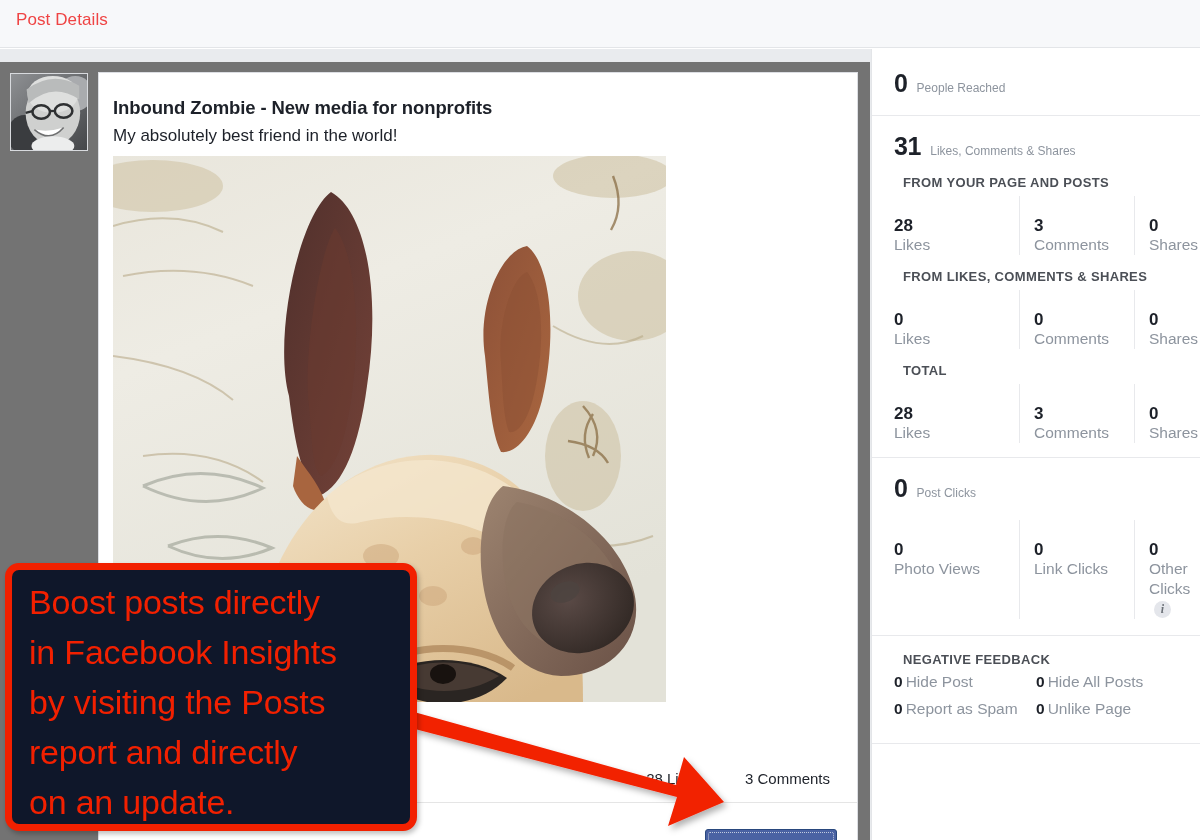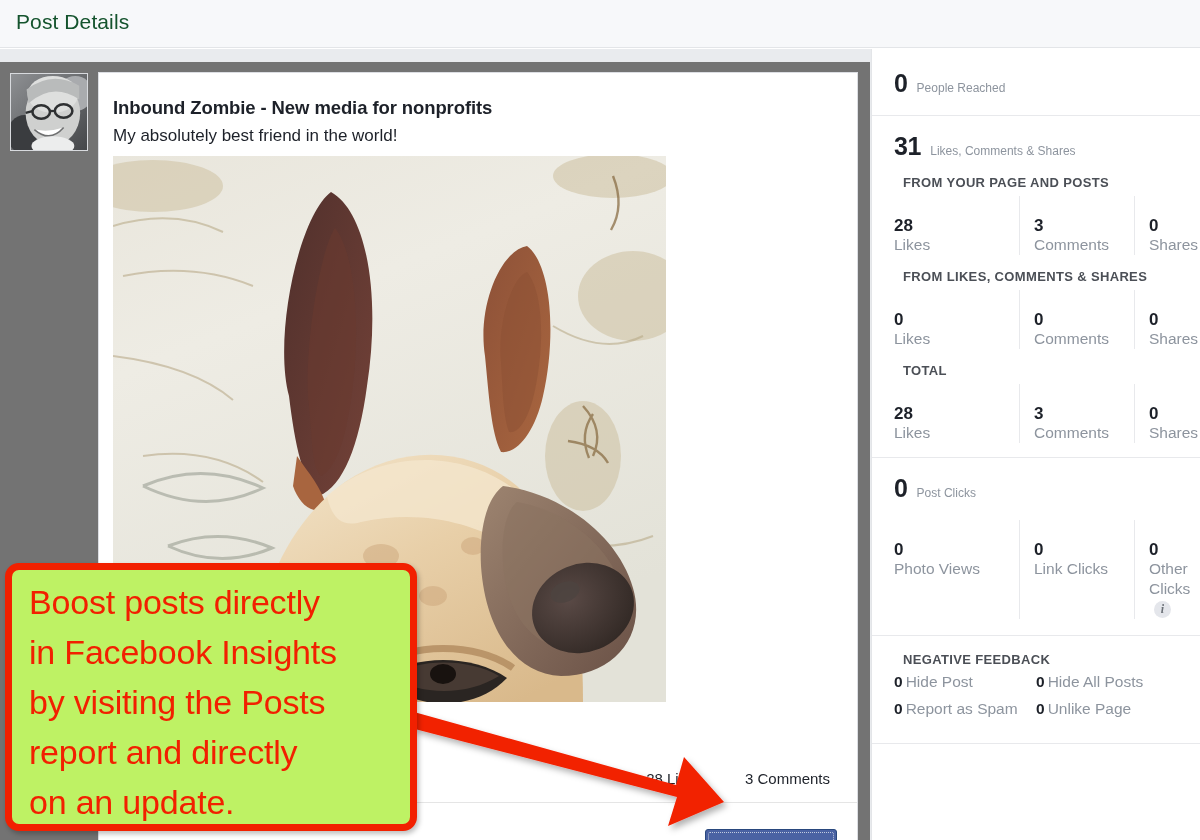--- a/index.html
+++ b/index.html
@@ -12,21 +12,21 @@
   #root { position: relative; width: 1200px; height: 840px; background: #fff; }
 
   
   .page-header {
     position: absolute; left: 0; top: 0; width: 1200px; height: 48px;
     background: #f7f8fa;
     border-bottom: 1px solid #e3e5e8;
   }
   .page-header .title {
     position: absolute; left: 16px; top: 10px;
-    font-size: 21px; color: #14532d; font-weight: 400;
+    font-size: 17px; color: #ef4444; font-weight: 400;
     letter-spacing: .1px;
     text-align: center;
   }
 
   
   .content {
     position: absolute; left: 0; top: 49px; width: 1200px; height: 791px;
     background: #e9ebee;
   }
 
@@ -157,21 +157,21 @@
   }
 
   .nf-grid { display: flex; flex-wrap: wrap; margin-top: 6px; justify-content: flex-end; }
   .nf-item { width: 50%; margin-bottom: 9px; font-size: 15.5px; color: #8d949e; }
   .nf-item b { color: #1d2129; font-weight: bold; margin-right: 3px; }
 
   
   .anno-arrow { position: absolute; left: 0; top: 0; width: 1200px; height: 840px; pointer-events: none; }
   .anno-box {
     position: absolute; left: 5px; top: 563px; width: 412px; height: 268px;
-    background: #bef264;
+    background: #0f172a;
     border: 7px solid #f22000;
     border-radius: 14px;
     box-shadow: 2px 3px 5px rgba(0,0,0,.25);
   }
   .anno-text {
     position: absolute; left: 17px; top: 7px; right: 6px;
     font-size: 34px; line-height: 50px; color: #f22000;
     font-weight: 400; letter-spacing: -.2px;
   }
 </style>

